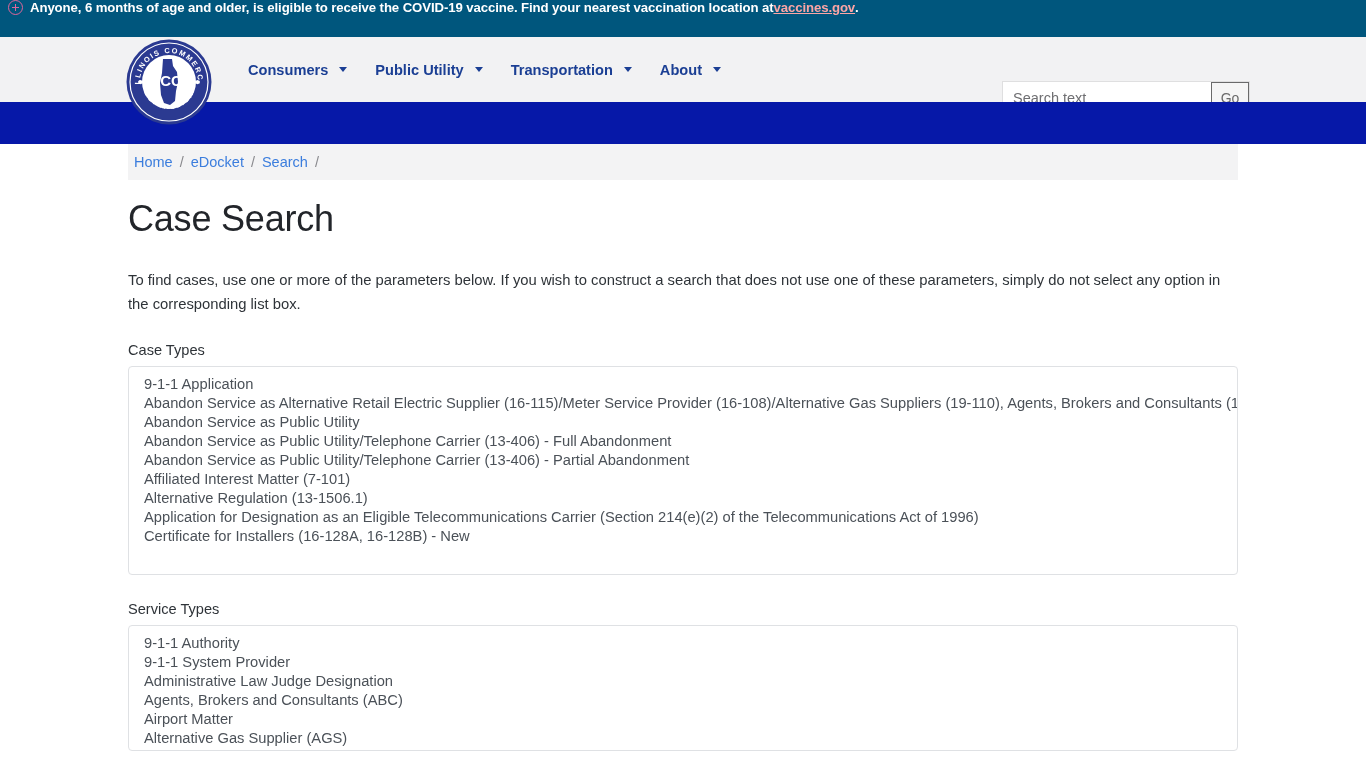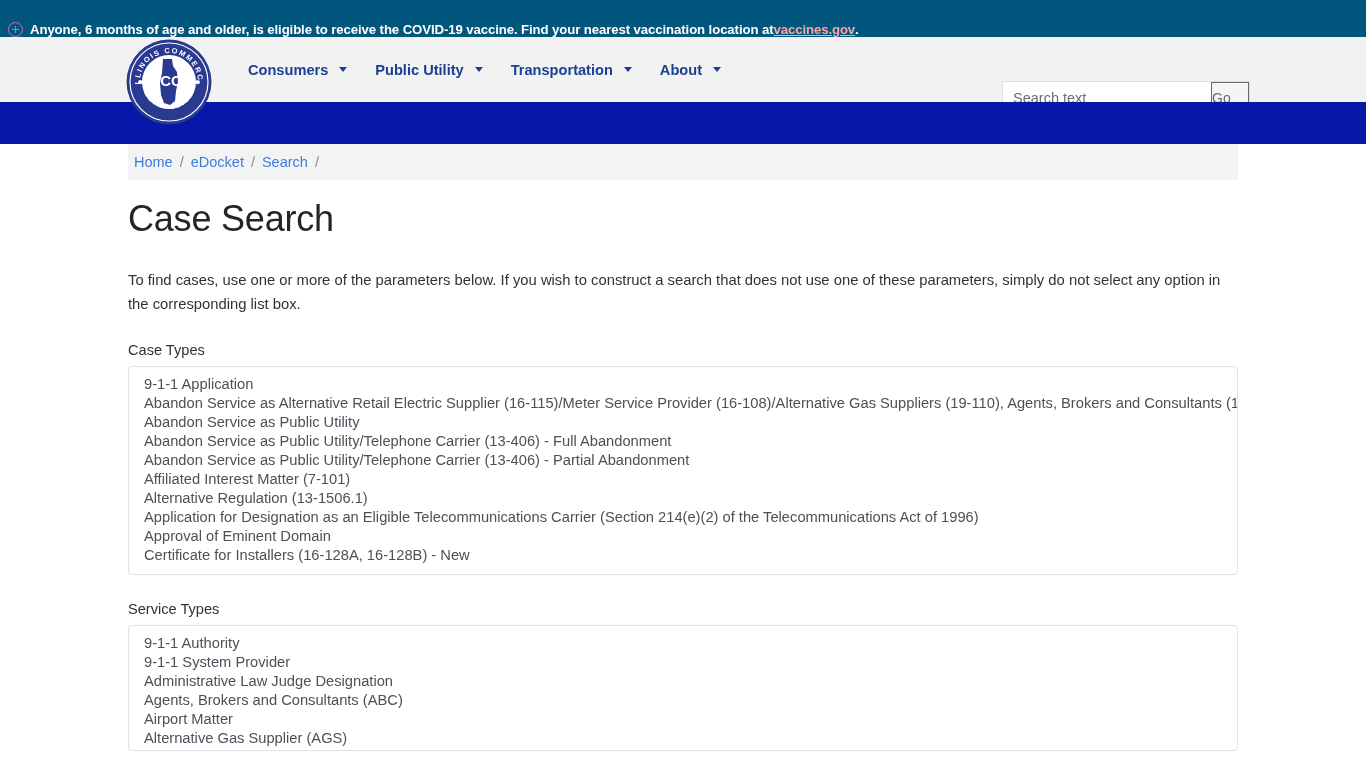--- a/index.html
+++ b/index.html
@@ -10,21 +10,21 @@
     font-family: "Liberation Sans", sans-serif;
     overflow: hidden;
   }
 
   
   .alert-banner {
     height: 37px;
     background: #00567d;
     color: #ffffff;
     display: flex;
-    align-items: flex-end;
+    align-items: flex-start;
     padding-left: 8px;
     font-size: 13.2px;
     font-weight: bold;
     letter-spacing: -0.1px;
   }
   .alert-icon {
     width: 15px; height: 15px;
     flex: 0 0 15px;
     border: 1.5px solid #e0669a;
     border-radius: 50%;
@@ -107,21 +107,21 @@
   .search-input::placeholder { color: #6f6f72; }
   .go-btn {
     width: 38px; height: 32px;
     background: #f5f5f5;
     border: 1px solid #6a6a6a;
     color: #6a6a6a;
     font-size: 14px;
     font-family: "Liberation Sans", sans-serif;
     cursor: pointer;
     line-height: 30px;
-    text-align: left;
+    text-align: center;
     padding: 0;
   }
 
   
   .content { padding: 0; }
   .breadcrumb-bar {
     margin-left: 128px;
     width: 1110px;
     height: 36px;
     background: #f3f3f4;
@@ -255,21 +255,20 @@
   <div class="field-label">Case Types</div>
   <div class="listbox listbox-case">
     <div class="lb-item">9-1-1 Application</div>
     <div class="lb-item">Abandon Service as Alternative Retail Electric Supplier (16-115)/Meter Service Provider (16-108)/Alternative Gas Suppliers (19-110), Agents, Brokers and Consultants (19-115)</div>
     <div class="lb-item">Abandon Service as Public Utility</div>
     <div class="lb-item">Abandon Service as Public Utility/Telephone Carrier (13-406) - Full Abandonment</div>
     <div class="lb-item">Abandon Service as Public Utility/Telephone Carrier (13-406) - Partial Abandonment</div>
     <div class="lb-item">Affiliated Interest Matter (7-101)</div>
     <div class="lb-item">Alternative Regulation (13-1506.1)</div>
     <div class="lb-item">Application for Designation as an Eligible Telecommunications Carrier (Section 214(e)(2) of the Telecommunications Act of 1996)</div>
-    <div class="lb-item">Approval of Eminent Domain</div>
     <div class="lb-item">Certificate for Installers (16-128A, 16-128B) - New</div>
   </div>
 
   <div class="field-label">Service Types</div>
   <div class="listbox listbox-service">
     <div class="lb-item">9-1-1 Authority</div>
     <div class="lb-item">9-1-1 System Provider</div>
     <div class="lb-item">Administrative Law Judge Designation</div>
     <div class="lb-item">Agents, Brokers and Consultants (ABC)</div>
     <div class="lb-item">Airport Matter</div>

